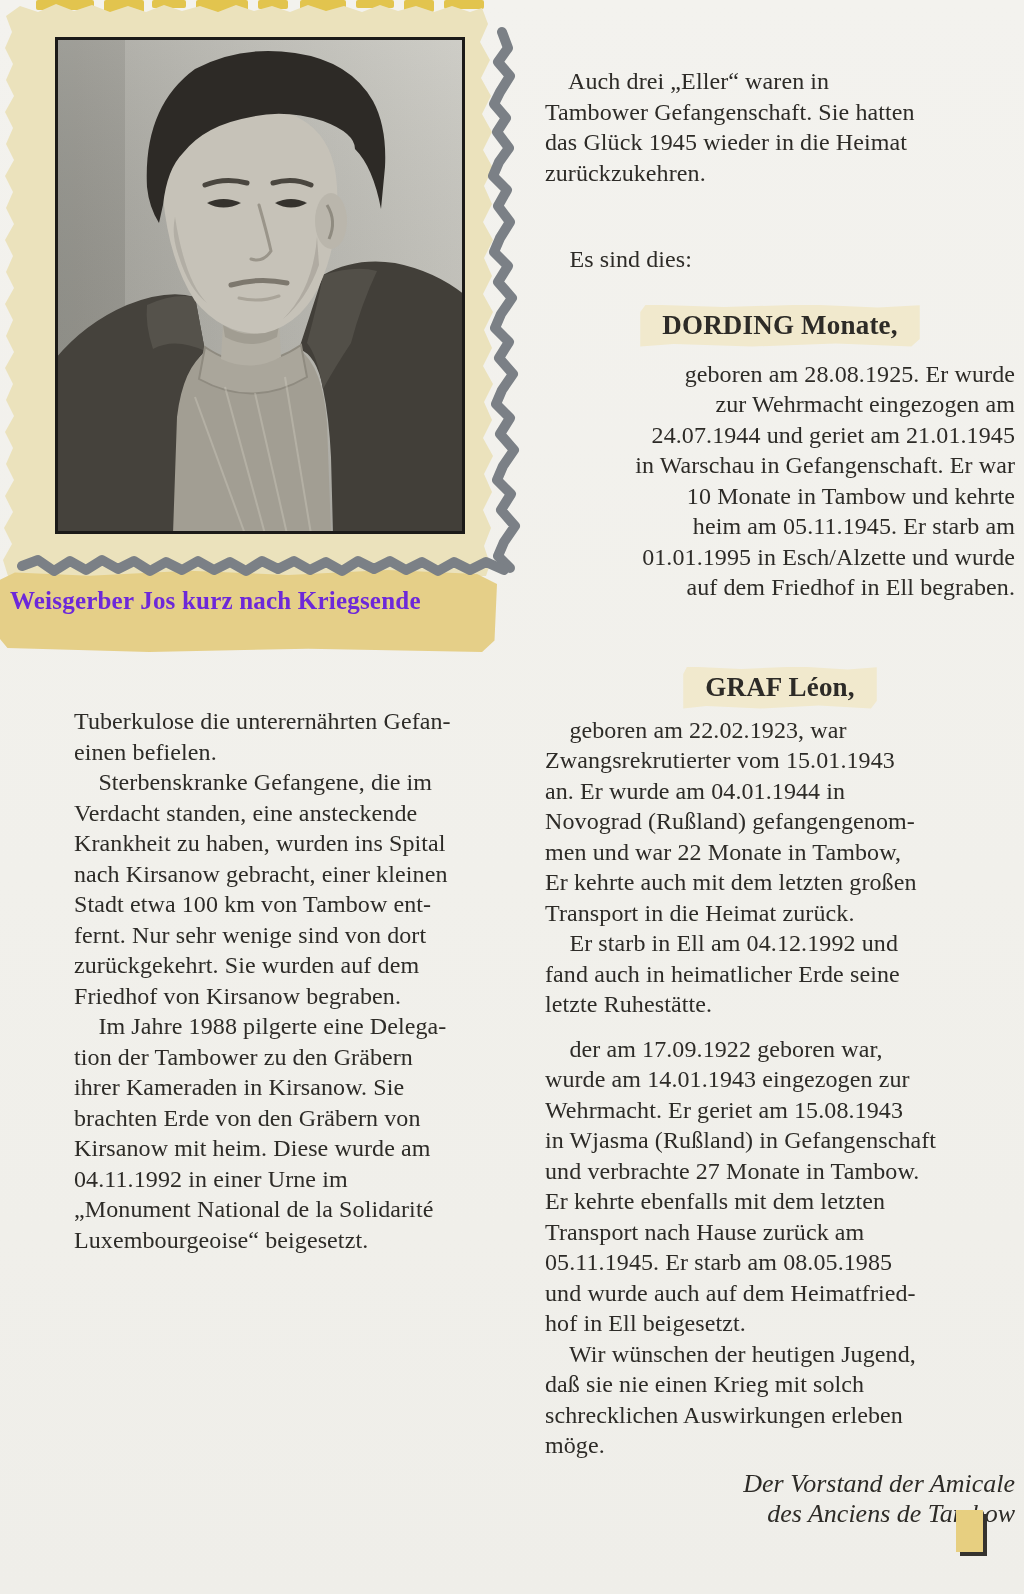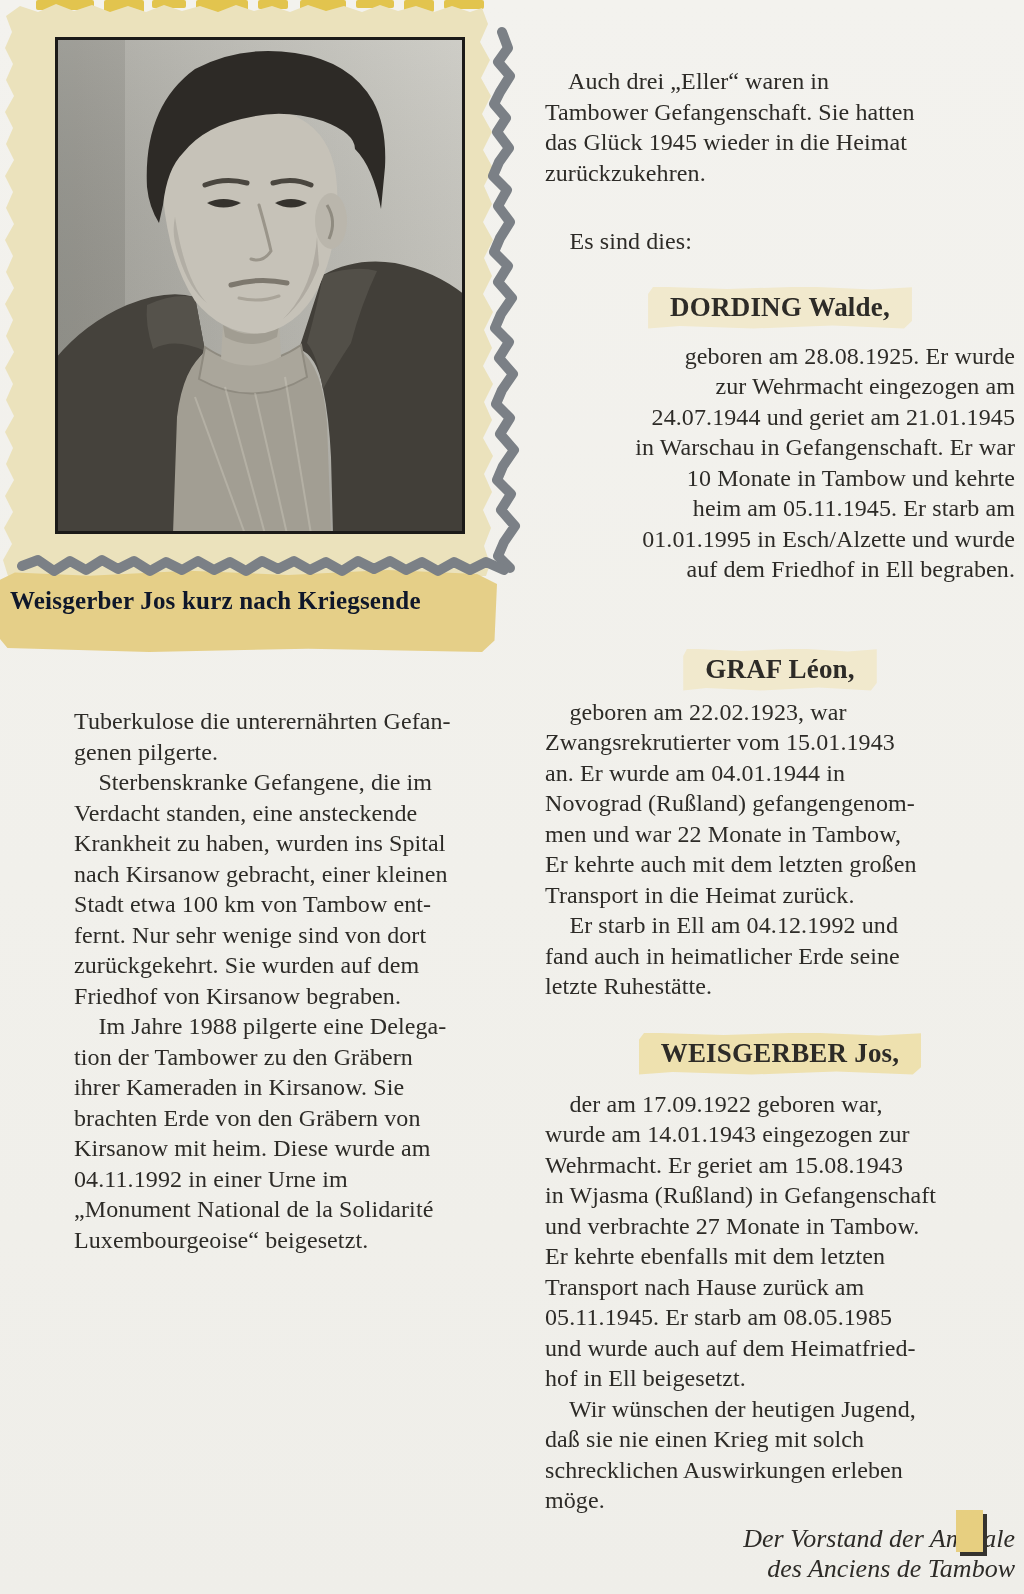--- a/index.html
+++ b/index.html
@@ -21,31 +21,31 @@
   .jagged-svg{position:absolute;left:0;top:0;z-index:4;pointer-events:none;}
   
   .caption-band{
     position:absolute;left:0;top:570px;width:497px;height:82px;z-index:3;
     background:var(--caption_band,#e5cf88);
     clip-path:polygon(0% 12%,3% 3%,18% 7%,38% 1%,58% 6%,78% 0%,96% 5%,100% 17%,99.5% 86%,97% 100%,62% 96%,30% 100%,1.5% 95%,0% 84%);
   }
   .caption-text{
     display:block;padding:17px 0 0 10px;
     font-size:25px;font-weight:bold;letter-spacing:.2px;
-    color:#0f172a;white-space:pre;
+    color:#6d28d9;white-space:pre;
   }
   
   .bt{
     white-space:pre;
     font-size:24px;line-height:30.5px;letter-spacing:.1px;
     margin:0;
   }
   .left-col{position:absolute;left:74px;top:706px;width:460px;z-index:2;}
   .right-col{position:absolute;left:545px;top:66px;width:470px;z-index:2;}
-  .lead-in{margin-top:38px;}
+  .lead-in{margin-top:56px;}
   .entry-heading{text-align:center;margin:0;}
   .eh-dording{margin-top:30px;}
   .eh-graf{margin-top:64px;}
   .eh-weisgerber{margin-top:31px;}
   .hl{
     display:inline-block;
     background:var(--highlight_pale,#f1e9cd);
     padding:3px 22px 5px 22px;
     font-size:27px;font-weight:bold;line-height:34px;letter-spacing:.2px;
     clip-path:polygon(0% 18%,2% 0%,30% 6%,60% 0%,85% 7%,100% 2%,100% 82%,97% 100%,70% 93%,40% 100%,12% 94%,0% 100%);
@@ -164,21 +164,21 @@
          182,570 198,561 214,570 230,562 246,571 262,561 278,569 294,561 310,570 326,562
          342,571 358,561 374,569 390,561 406,570 422,562 438,571 454,562 470,570 486,562 504,570" fill="none" stroke="#7b8086" stroke-width="10" stroke-linejoin="round" stroke-linecap="round"></path>
   </svg>
 
   <div class="caption-band">
     <span class="caption-text">Weisgerber Jos kurz nach Kriegsende</span>
   </div>
 
   <div class="left-col">
     <div class="bt">Tuberkulose die unterernährten Gefan-
-genen pilgerte.</div>
+einen befielen.</div>
     <div class="bt">    Sterbenskranke Gefangene, die im
 Verdacht standen, eine ansteckende
 Krankheit zu haben, wurden ins Spital
 nach Kirsanow gebracht, einer kleinen
 Stadt etwa 100 km von Tambow ent-
 fernt. Nur sehr wenige sind von dort
 zurückgekehrt. Sie wurden auf dem
 Friedhof von Kirsanow begraben.</div>
     <div class="bt">    Im Jahre 1988 pilgerte eine Delega-
 tion der Tambower zu den Gräbern
@@ -191,21 +191,21 @@
   </div>
 
   <div class="right-col">
     <div class="bt">    Auch drei „Eller“ waren in
 Tambower Gefangenschaft. Sie hatten
 das Glück 1945 wieder in die Heimat
 zurückzukehren.</div>
     <div class="bt lead-in">    Es sind dies:</div>
 
     <div class="entry-heading eh-dording">
-      <span class="hl">DORDING Walde,</span>
+      <span class="hl">DORDING Monate,</span>
     </div>
     <div class="bt et-dording">    geboren am 28.08.1925. Er wurde
 zur Wehrmacht eingezogen am
 24.07.1944 und geriet am 21.01.1945
 in Warschau in Gefangenschaft. Er war
 10 Monate in Tambow und kehrte
 heim am 05.11.1945. Er starb am
 01.01.1995 in Esch/Alzette und wurde
 auf dem Friedhof in Ell begraben.</div>
 
@@ -216,23 +216,20 @@
 Zwangsrekrutierter vom 15.01.1943
 an. Er wurde am 04.01.1944 in
 Novograd (Rußland) gefangengenom-
 men und war 22 Monate in Tambow,
 Er kehrte auch mit dem letzten großen
 Transport in die Heimat zurück.
     Er starb in Ell am 04.12.1992 und
 fand auch in heimatlicher Erde seine
 letzte Ruhestätte.</div>
 
-    <div class="entry-heading eh-weisgerber">
-      <span class="hl warm">WEISGERBER Jos,</span>
-    </div>
     <div class="bt et-weisgerber">    der am 17.09.1922 geboren war,
 wurde am 14.01.1943 eingezogen zur
 Wehrmacht. Er geriet am 15.08.1943
 in Wjasma (Rußland) in Gefangenschaft
 und verbrachte 27 Monate in Tambow.
 Er kehrte ebenfalls mit dem letzten
 Transport nach Hause zurück am
 05.11.1945. Er starb am 08.05.1985
 und wurde auch auf dem Heimatfried-
 hof in Ell beigesetzt.

